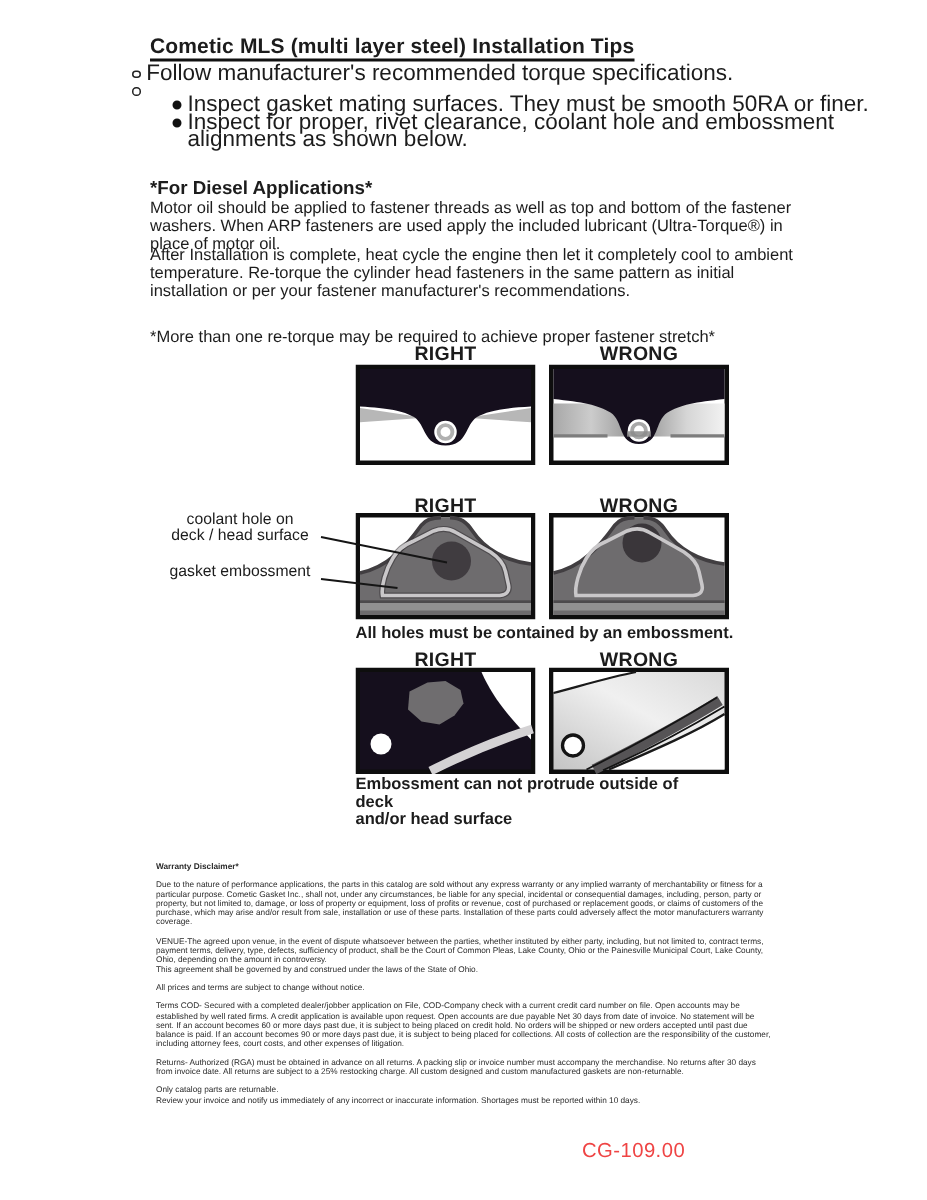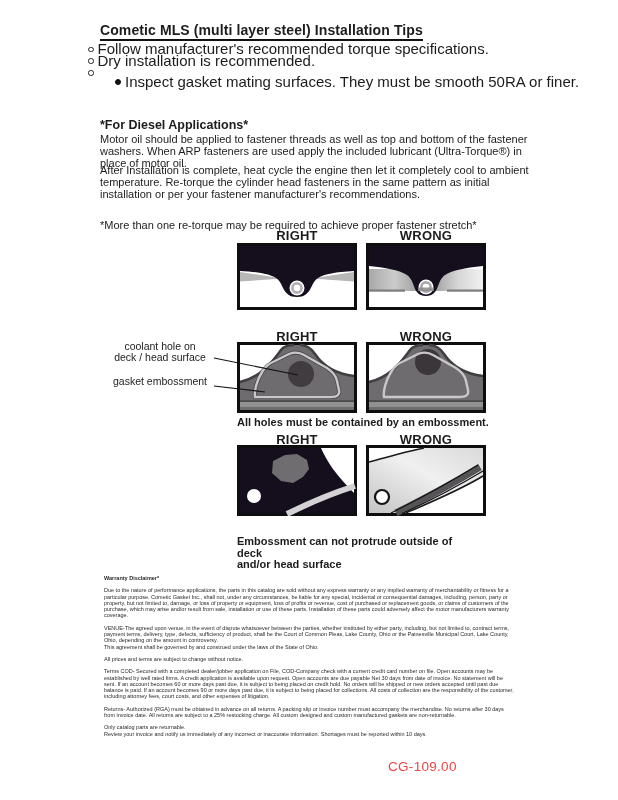--- a/index.html
+++ b/index.html
@@ -34,28 +34,28 @@
 
   <div class="abs title">Cometic MLS (multi layer steel) Installation Tips</div>
 
   <div class="abs bullets">
     <div class="brow">
       <span class="bdot"></span>
       <span>Follow manufacturer's recommended torque specifications.</span>
     </div>
     <div class="brow">
       <span class="bdot"></span>
-      <span>Dry installation is recommended.</span>
-    </div>
-    <div class="brow">
-      <span class="bdot"></span>
     </div>
     <div class="brow">
       <span class="bdot filled"></span>
       <span>Inspect gasket mating surfaces.  They must be smooth 50RA or finer.</span>
+    </div>
+    <div class="brow">
+      <span class="bdot filled"></span>
+      <span>Inspect for proper, rivet clearance, coolant hole and embossment alignments as shown below.</span>
     </div>
   </div>
 
   <div class="abs para p1">Motor oil should be applied to fastener threads as well as top and bottom of the fastener washers. When ARP fasteners are used apply the included lubricant (Ultra-Torque®) in place of motor oil.</div>
   <div class="abs h2">*For Diesel Applications*</div>
   <div class="abs para p2">After Installation is complete, heat cycle the engine then let it completely cool to ambient temperature. Re-torque the cylinder head fasteners in the same pattern as initial installation or per your fastener manufacturer's recommendations.</div>
   <div class="abs para p3">*More than one re-torque may be required to achieve proper fastener stretch*</div>
 
   <div class="abs rw" style="left:237px;top:228px;">RIGHT</div>
   <div class="abs rw" style="left:366px;top:228px;">WRONG</div>
@@ -164,21 +164,21 @@
       <path d="M117,32 L117,68 L40,68 C70,55 96,45 117,32 Z" fill="#ffffff"></path>
       <path d="M3,17 C22,12 42,6 58,3" fill="none" stroke="#1a1a1a" stroke-width="1.5"></path>
       <path d="M40,68 C70,55 96,44 117,31" fill="none" stroke="#1a1a1a" stroke-width="1.5"></path>
       <path d="M30,68 C60,53 88,38 114,22" stroke="#565456" stroke-width="7" fill="none"></path>
       <path d="M25,68 C57,52 86,36 112,20" stroke="#141414" stroke-width="1.2" fill="none"></path>
       <path d="M36,68.5 C66,55 92,41 117,26" stroke="#141414" stroke-width="1.2" fill="none"></path>
       <circle cx="16" cy="52" r="7" fill="#ffffff" stroke="#141414" stroke-width="2.2"></circle>
     </svg>
   </div>
 
-  <div class="abs cap" style="left:237px;top:518px;width:240px;margin-top:18px;">
+  <div class="abs cap" style="left:237px;top:518px;width:240px;">
     <span style="display:block;">Embossment can not protrude outside of deck</span>
     <span style="display:block;">and/or head surface</span>
   </div>
 
   <div class="abs legal">
     <p class="lt">Warranty Disclaimer*</p>
     <p>Due to the nature of performance applications, the parts in this catalog are sold without any express warranty or any implied warranty of merchantability or fitness for a particular purpose.  Cometic Gasket Inc., shall not, under any circumstances, be liable for any special, incidental or consequential damages, including, person, party or property, but not limited to, damage, or loss of property or equipment, loss of profits or revenue, cost of purchased or replacement goods, or claims of customers of the purchase, which may arise and/or result from sale, installation or use of these parts.  Installation of these parts could adversely affect the motor manufacturers warranty coverage.</p>
     <p>
       <span>VENUE-The agreed upon venue, in the event of dispute whatsoever between the parties, whether instituted by either party, including, but not limited to, contract terms, payment terms, delivery, type, defects, sufficiency of product, shall be the Court of Common Pleas, Lake County, Ohio or the Painesville Municipal Court, Lake County, Ohio, depending on the amount in controversy.</span>
       <span>This agreement shall be governed by and construed under the laws of the State of Ohio.</span>

